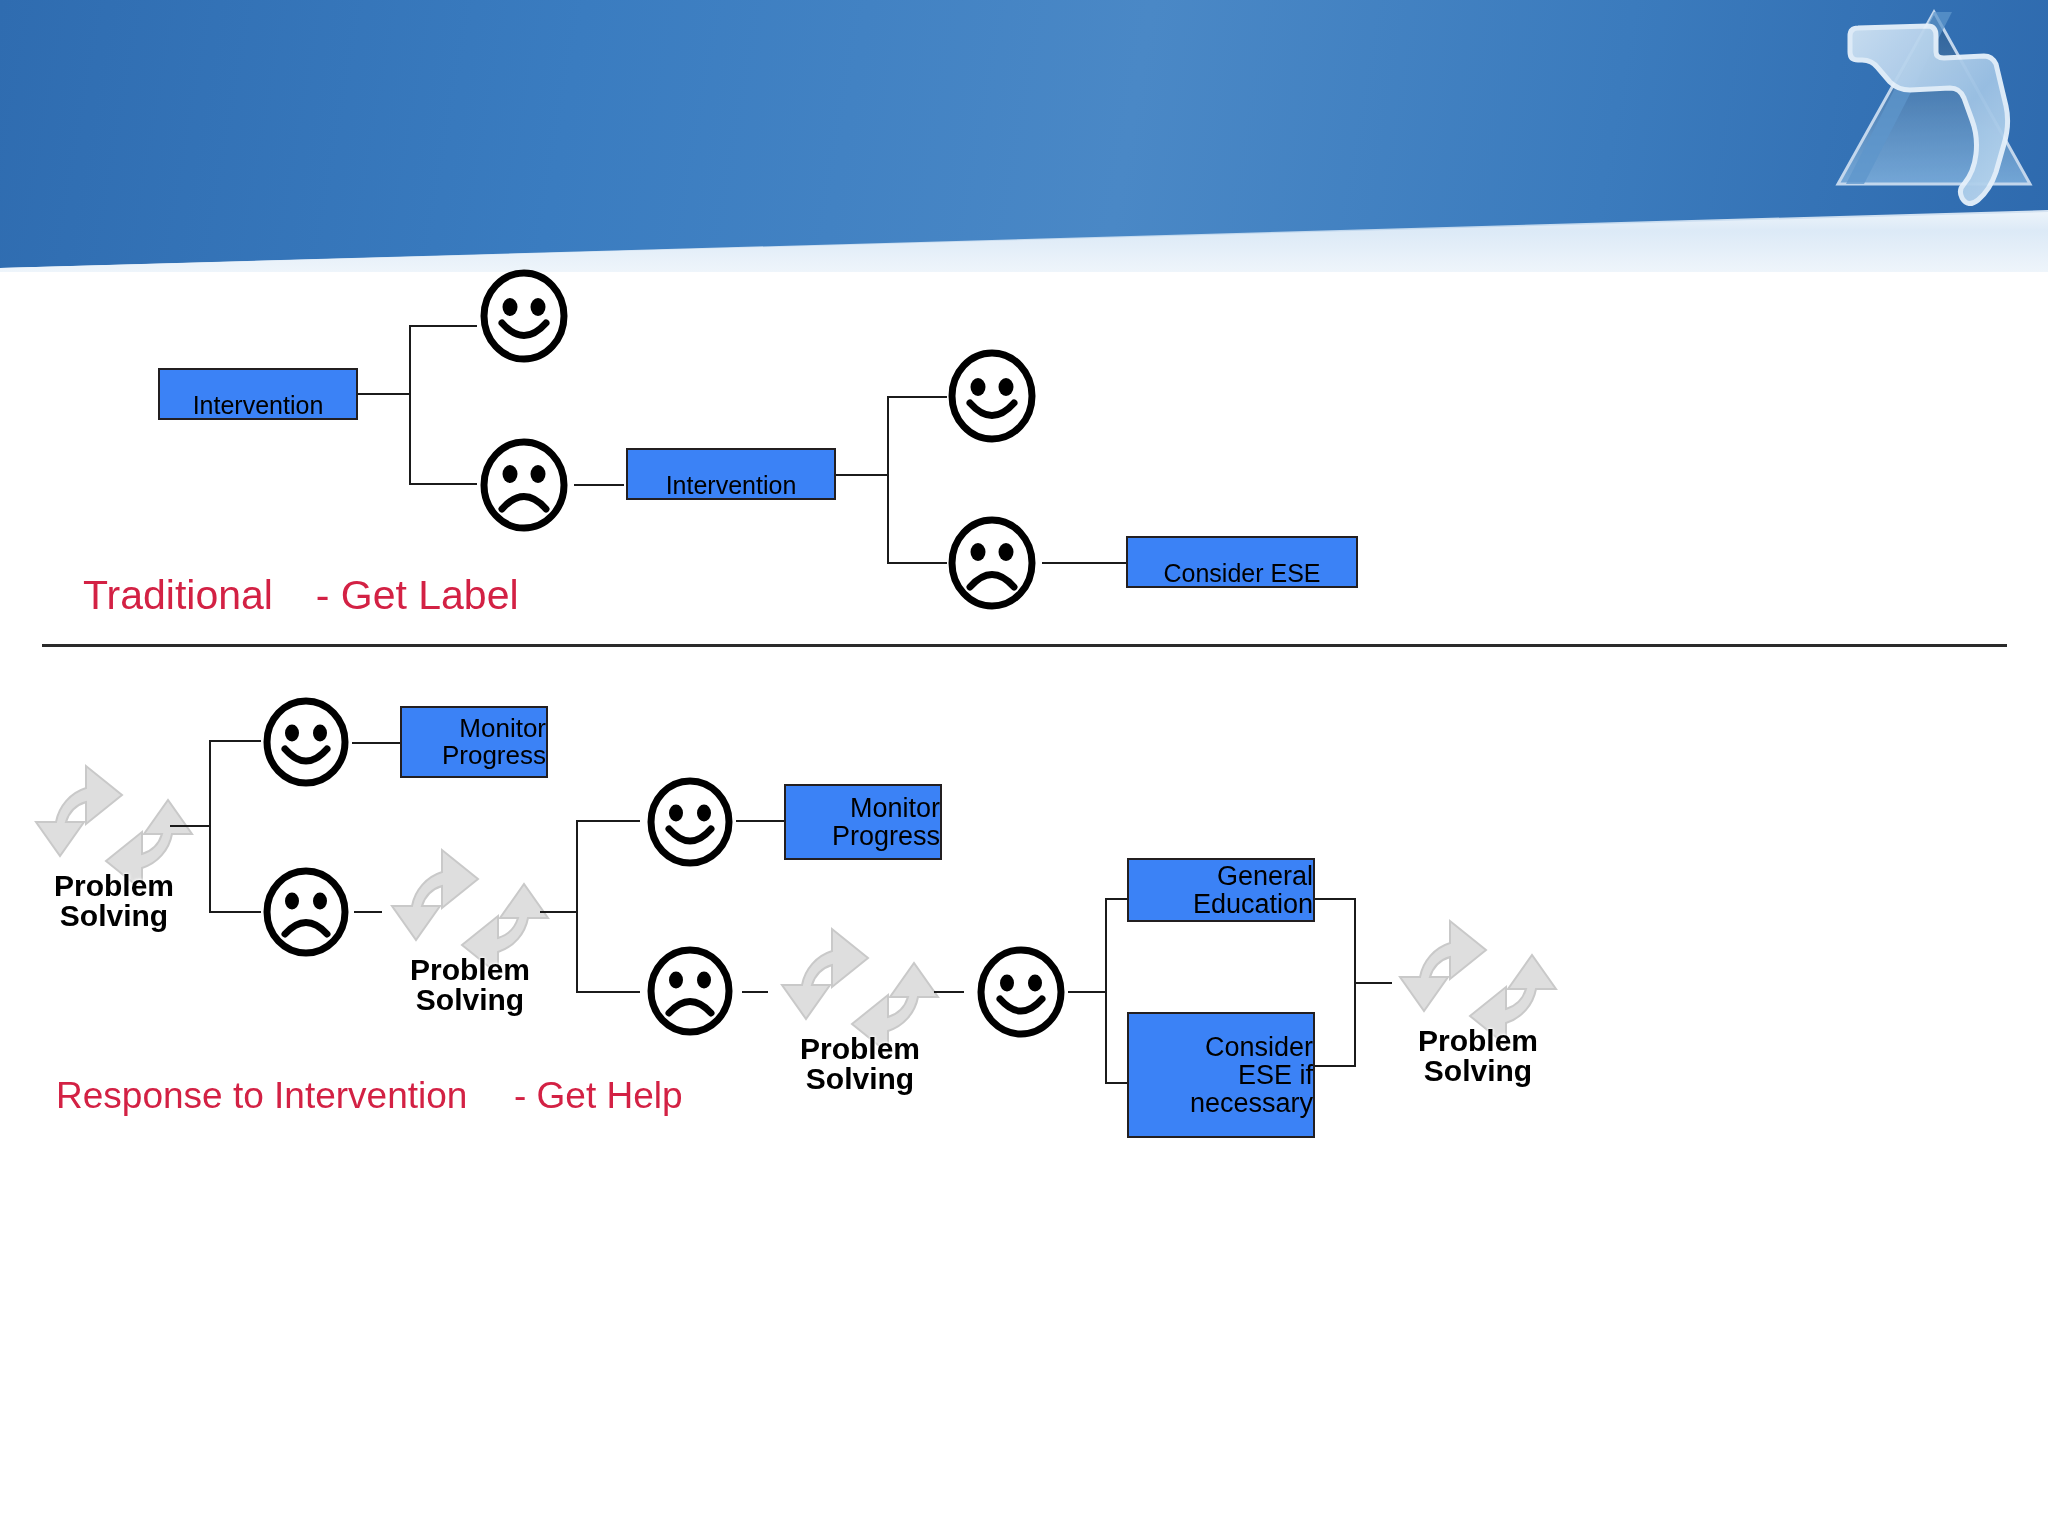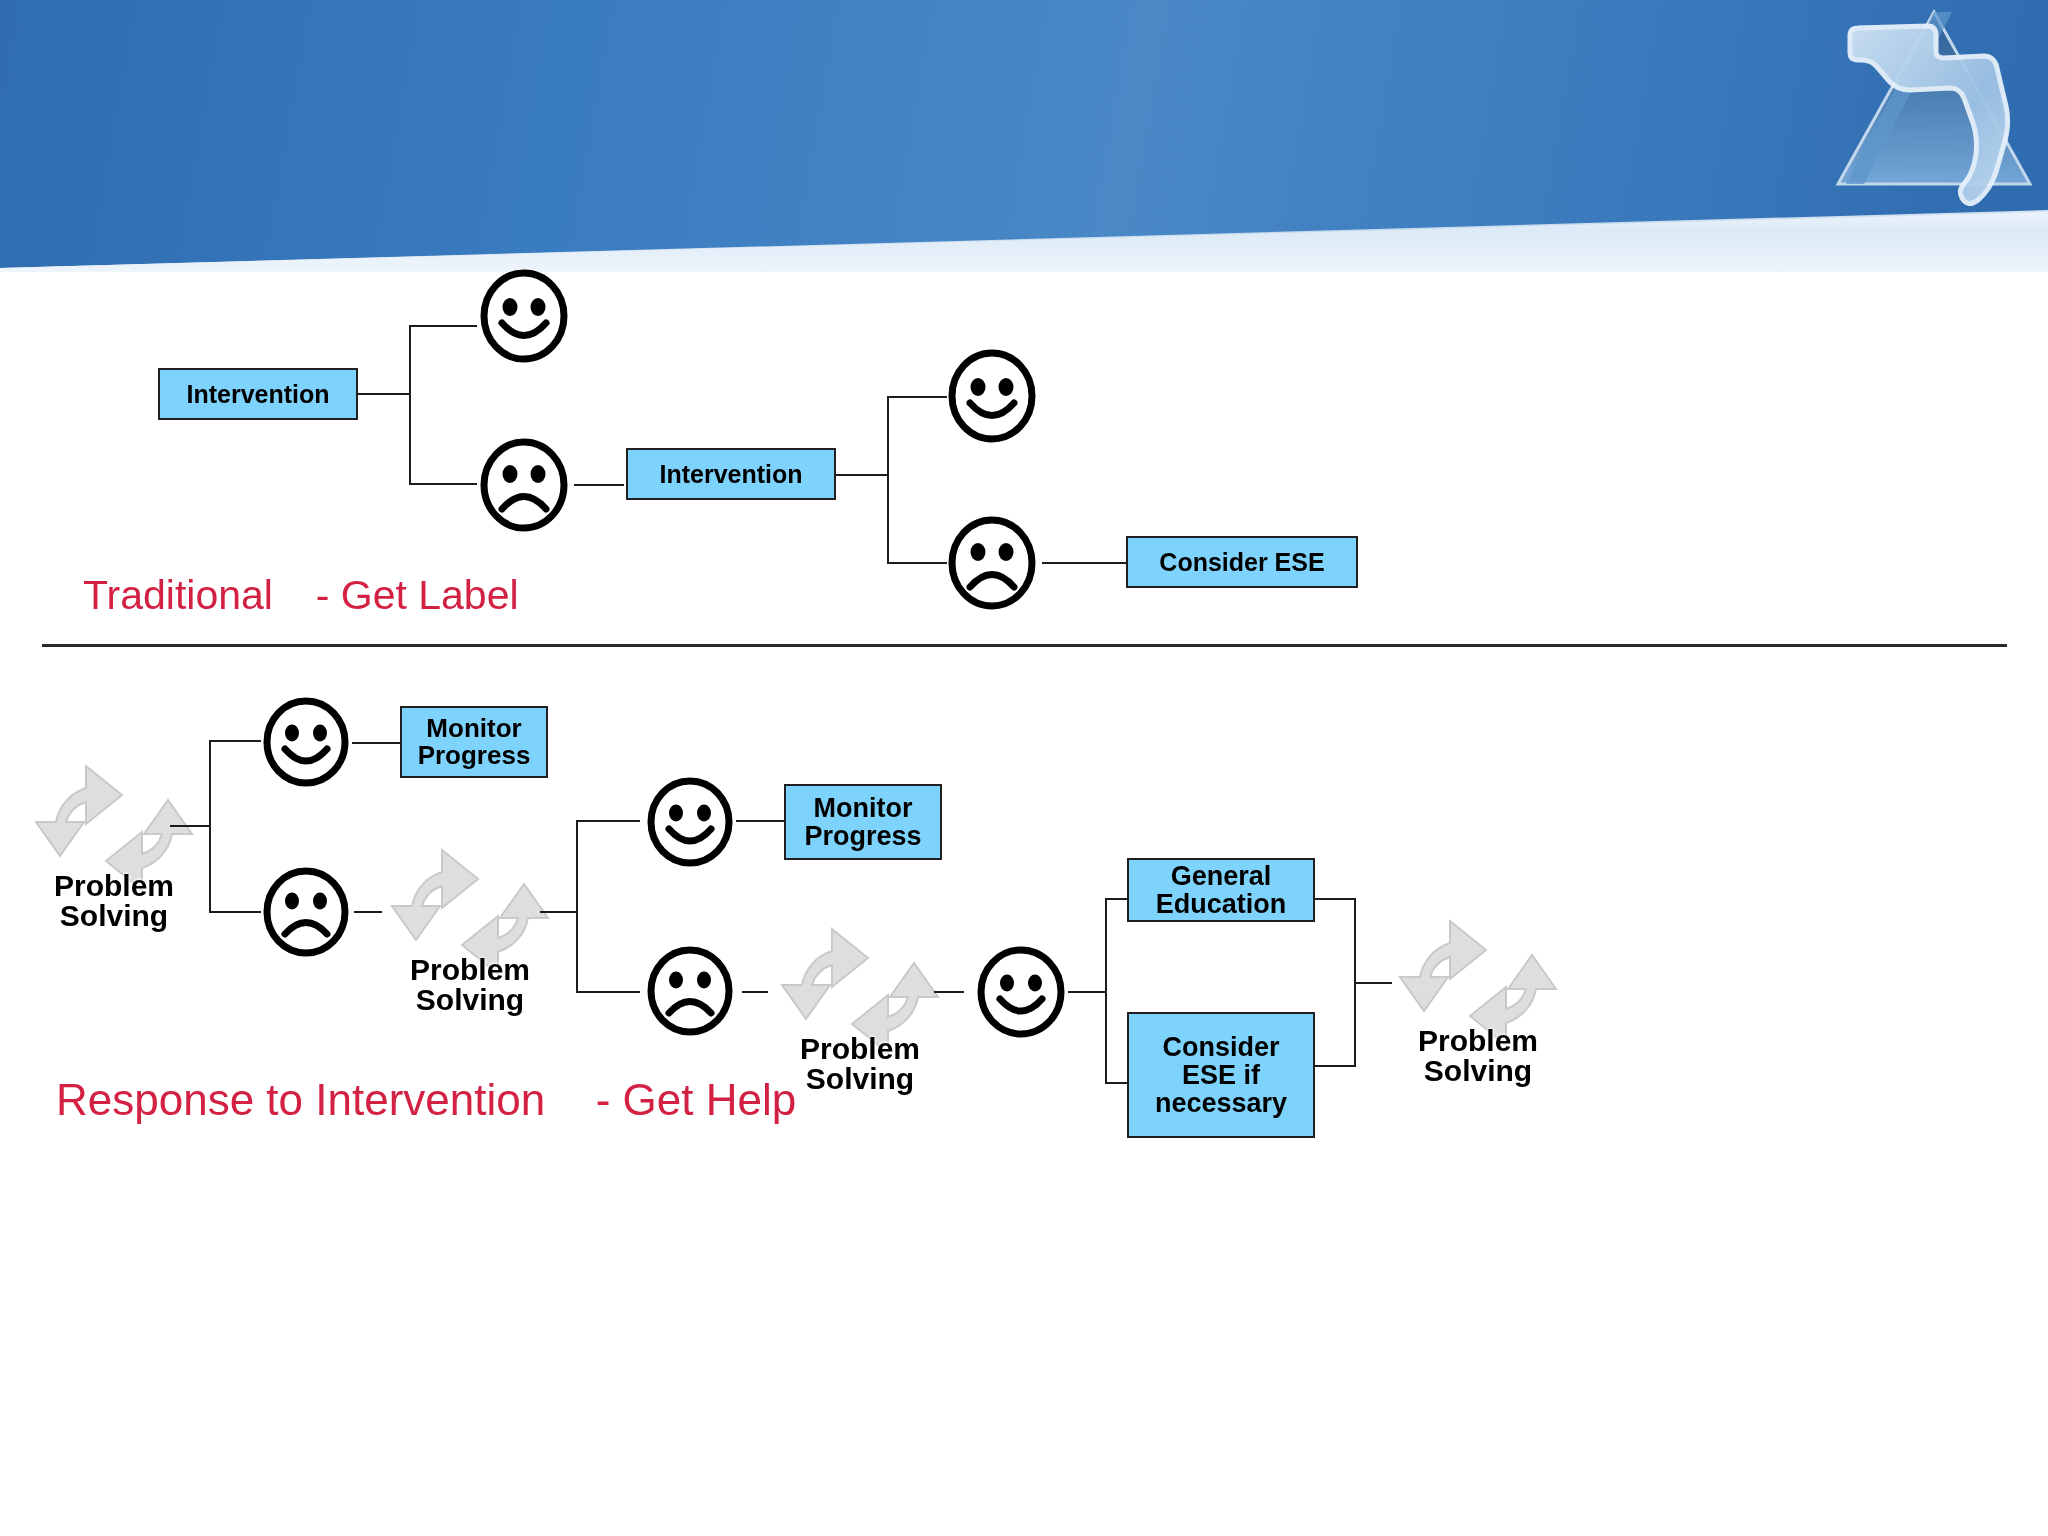--- a/index.html
+++ b/index.html
@@ -15,22 +15,22 @@
      background:linear-gradient(180deg,rgba(255,255,255,.92) 0%,rgba(214,230,245,.85) 34%,rgba(255,255,255,1) 100%);
      clip-path:polygon(0 78px, 2048px 20px, 2048px 120px, 0 120px);}
   #title{position:absolute;left:44px;top:48px;width:1820px;
      font-family:"Liberation Serif","DejaVu Serif",serif;font-size:96px;line-height:1.0;
      color:#ffffff;letter-spacing:.5px;white-space:nowrap;text-shadow:0 1px 2px rgba(0,0,0,.18);}
 
   
   #logo{position:absolute;right:10px;top:-6px;width:300px;height:230px;}
 
   
-  .redbox{position:absolute;background:#7dd3fc;border:2px solid #231f20;
-     color:#000;font-weight:bold;display:flex;align-items:center;justify-content:center;
+  .redbox{position:absolute;background:#3b82f6;border:2px solid #231f20;
+     color:#000;font-weight:normal;display:flex;align-items:flex-end;justify-content:center;
      text-align:center;line-height:1.04;box-sizing:border-box;}
   .face{position:absolute;}
   .line{position:absolute;background:#1b1b1b;}
   .hline{height:2px;}
   .vline{width:2px;}
   .caption{position:absolute;color:#D32144;white-space:nowrap;}
   #divider{position:absolute;left:42px;top:852px;width:1965px;height:3px;background:#2a2a2a;}
 
   .ps{position:absolute;width:176px;height:176px;}
   .ps-label{position:absolute;left:0;top:16px;width:176px;height:176px;
@@ -258,17 +258,17 @@
       <path d="M60,26 L60,48 A44,44 0 0,0 30,82 L10,82 L34,116 L58,82 L40,82 A30,30 0 0,1 60,62 L60,84 L96,55 Z"></path>
       <path d="M60,26 L60,48 A44,44 0 0,0 30,82 L10,82 L34,116 L58,82 L40,82 A30,30 0 0,1 60,62 L60,84 L96,55 Z" transform="rotate(180 88 88)"></path>
     </g>
   </svg>
   <div class="ps-label" style="font-size:30px;">
     <span>Problem</span>
     <span>Solving</span>
   </div>
 </div>
 
-<div class="caption" style="left:56px;top:1075px;font-size:44px;">
+<div class="caption" style="left:56px;top:1075px;font-size:37px;">
   <span>Response to Intervention</span>
   <span style="display:inline-block;width:26px;"></span>
   <span>- Get Help</span>
 </div>
 
 </body></html>

